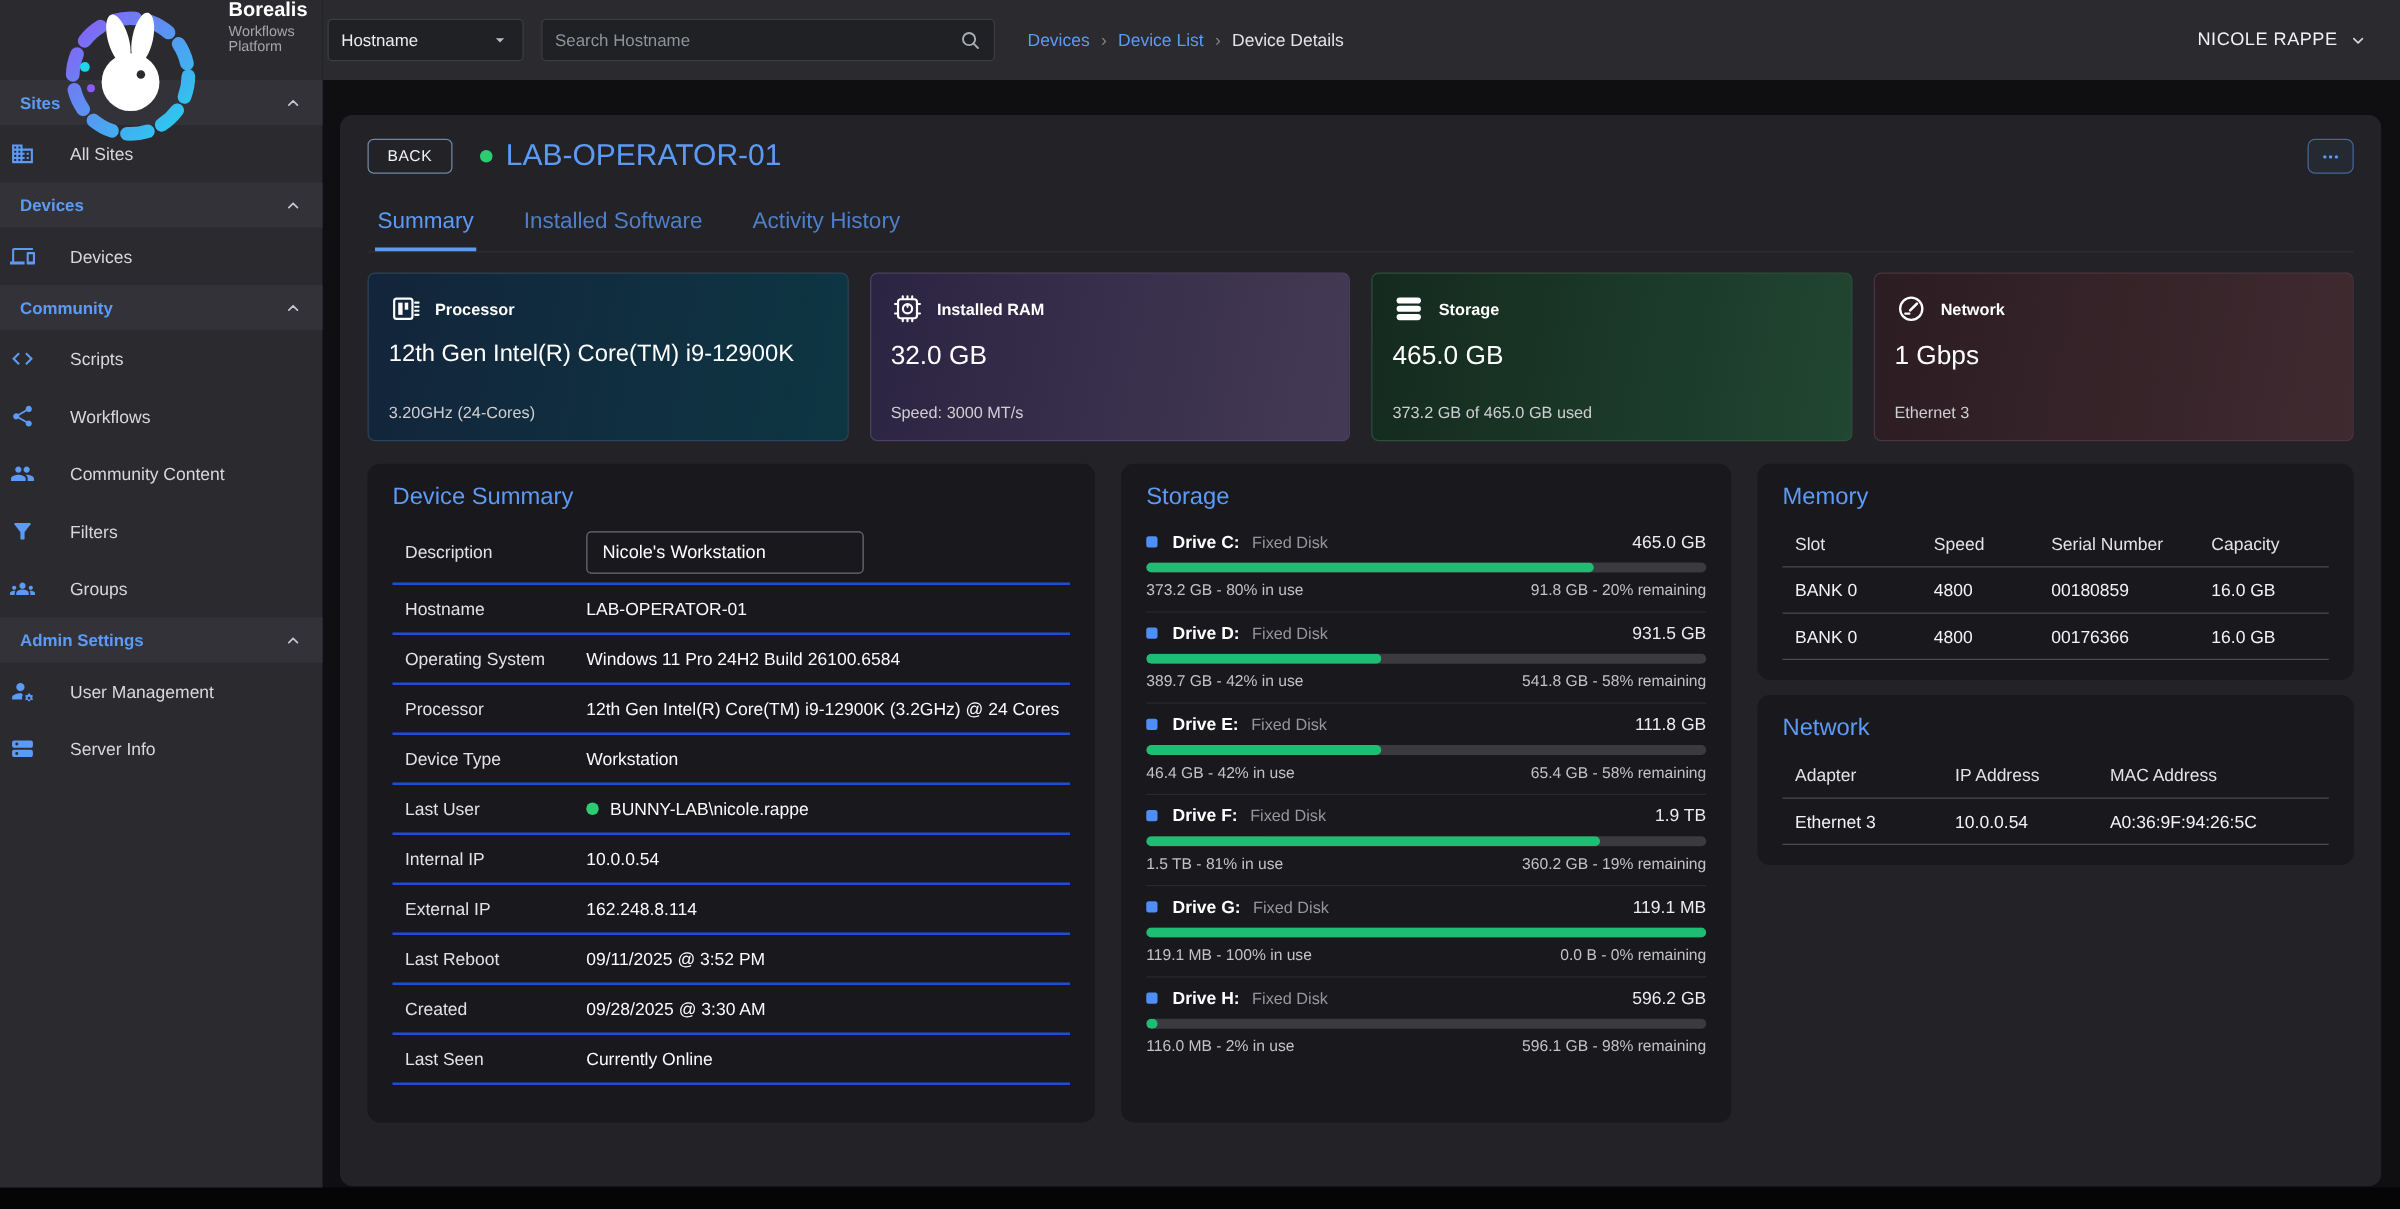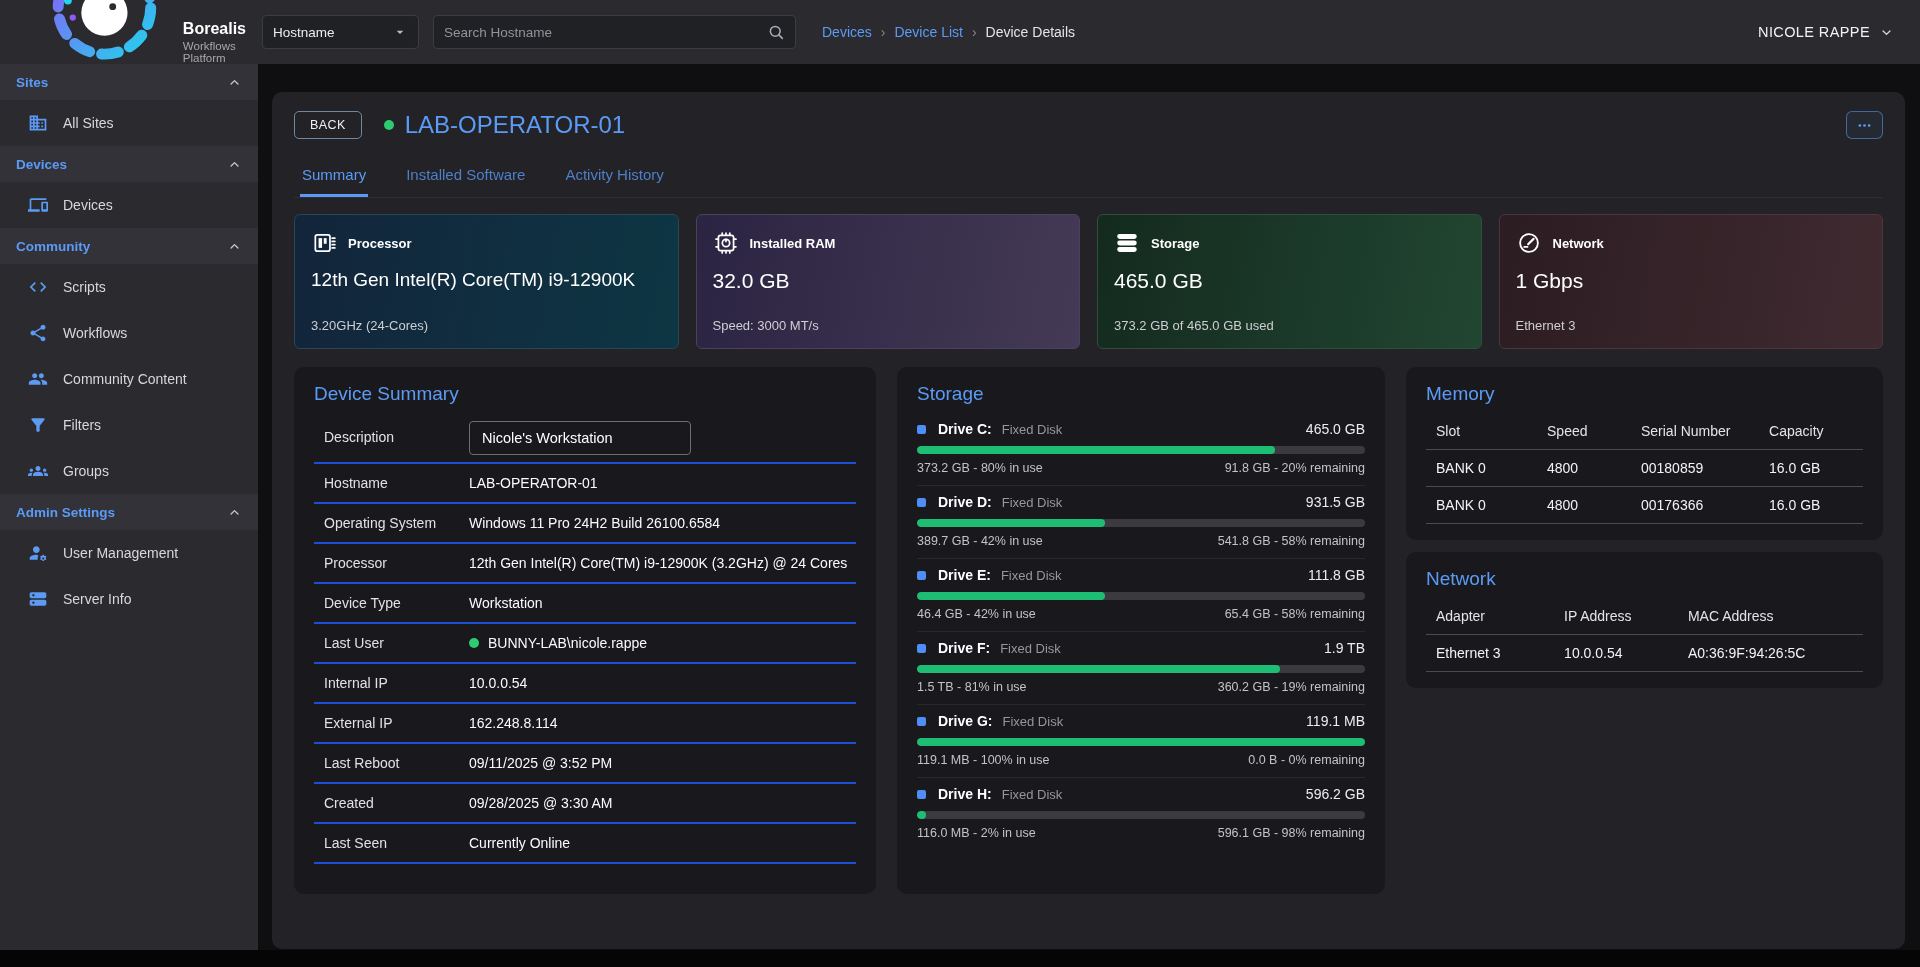--- a/index.html
+++ b/index.html
@@ -2,29 +2,29 @@
 <html style="--accent: #5c9bf5; --green: #2ecc71; --bar-green: #1ebd74; --bullet-blue: #4f8df7;"><head>
 <meta charset="utf-8">
 <style>
   * { box-sizing: border-box; margin: 0; padding: 0; }
   html,body { width:1920px; height:967px; background:#050506; overflow:hidden;
     font-family:"Liberation Sans", sans-serif; color:#e8e8ea; }
   .app { display:flex; height:950px; background:#0f0f12; }
 
   
   .sidebar { width:258px; flex-shrink:0; background:#2b2b2f; }
-  .logo { height:64px; display:flex; align-items:flex-end; gap:20px; padding:0 12px;margin-left:34px; }
+  .logo { height:64px; display:flex; align-items:flex-start; gap:20px; padding:0 12px;margin-left:34px; }
   .logo svg { width:46px; height:46px; display:block; }
   .brand-name { font-size:16px; font-weight:bold; color:#ffffff; }
   .brand-sub { font-size:11.5px; color:#a6a6ac; margin-top:2px; }
   .nav-header { height:36px; background:#323238; color:var(--accent); font-weight:bold;
     font-size:13.5px; display:flex; align-items:center; justify-content:space-between;
     padding:0 16px; cursor:pointer; }
   .nav-header .chev { width:15px; height:15px; color:#c3c6cc; }
-  .nav-item { height:46px; display:flex; align-items:center; gap:15px; padding:0 28px;
+  .nav-item { height:46px; display:flex; align-items:center; gap:28px; padding:0 8px;
     font-size:14px; color:#d8d8db; cursor:pointer; }
   .nav-ic { width:20px; height:20px; color:var(--accent); flex-shrink:0; }
   .icon { display:inline-block; }
   .icon svg { width:100%; height:100%; display:block; }
 
   
   .main-col { flex:1; display:flex; flex-direction:column; min-width:0; }
   .topbar { height:64px; background:#2b2b2f; display:flex; align-items:center;
     padding:0 26px 0 4px; gap:14px; }
   .select { width:157px; height:34px; background:#202125; border:1px solid #3c3d42;
@@ -56,21 +56,21 @@
   .title-dot { width:10px; height:10px; border-radius:50%; background:var(--green);
     margin:0 11px 0 22px; flex-shrink:0; }
   .device-title { font-size:24px; font-weight:400; color:var(--accent); }
   .more-btn { margin-left:auto; width:37px; height:28px; border:1px solid rgba(92,155,245,.55);
     background:rgba(92,155,245,.06); border-radius:6px; color:var(--accent);
     display:flex; align-items:center; justify-content:center; cursor:pointer; }
   .more-btn .icon { width:17px; height:17px; }
 
   .tabs { display:flex; margin-top:10px; padding-left:6px;
     border-bottom:1px solid rgba(255,255,255,.06); }
-  .tab { padding:10px 2px 11px; margin-right:36px; font-size:15px; color:#4f7fc7;
+  .tab { padding:10px 2px 11px; margin-right:36px; font-size:18px; color:#4f7fc7;
     cursor:pointer; border-bottom:3px solid transparent; }
   .tab.active { color:var(--accent); border-bottom-color:var(--accent); }
 
   
   .metrics { display:grid; grid-template-columns:repeat(4,1fr); gap:17px; margin-top:16px; }
   .metric { height:135px; border-radius:6px; padding:15px 16px; display:flex;
     flex-direction:column; }
   .metric-head { display:flex; align-items:center; gap:11px; }
   .metric-head .icon { width:26px; height:26px; color:#fff; }
   .metric-label { font-size:13px; font-weight:bold; color:#fff; }

